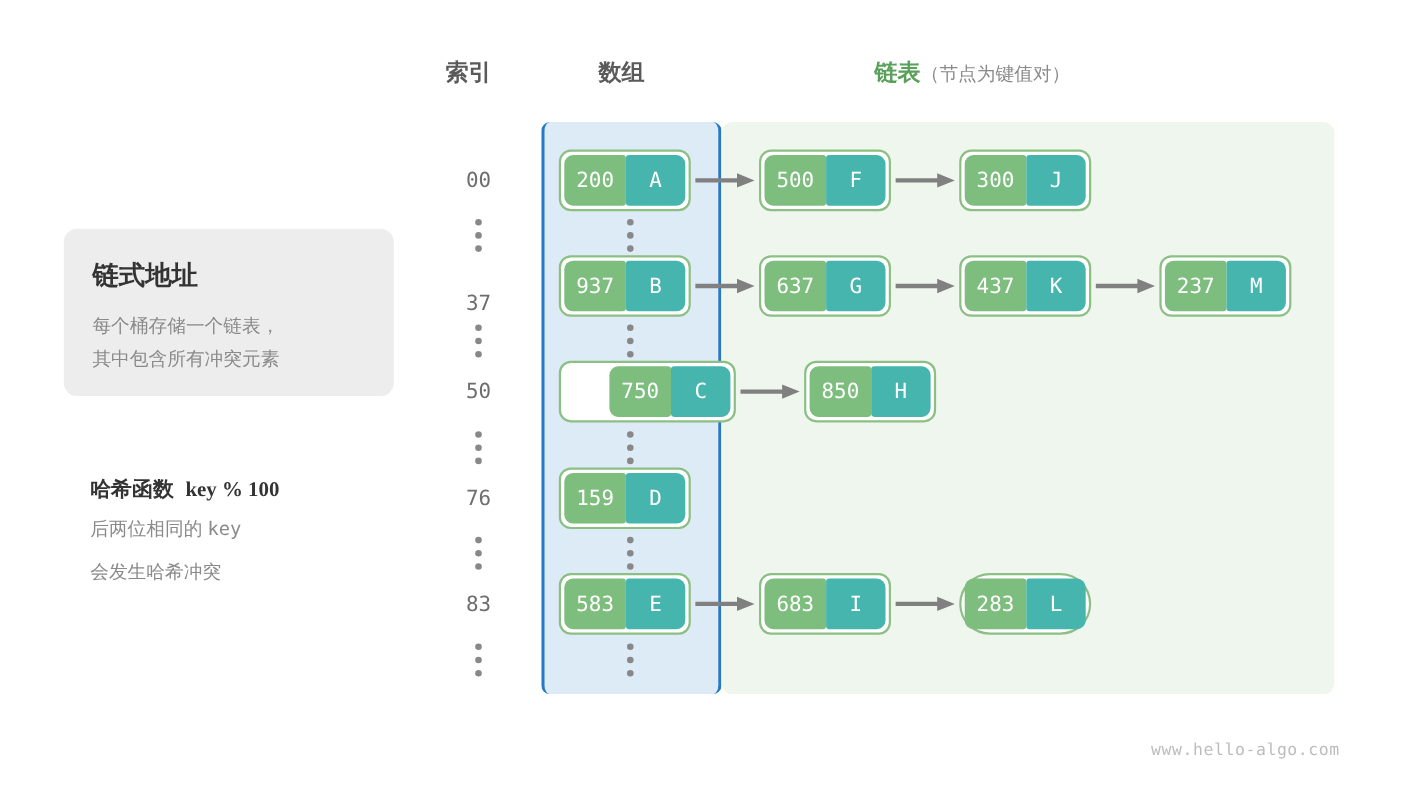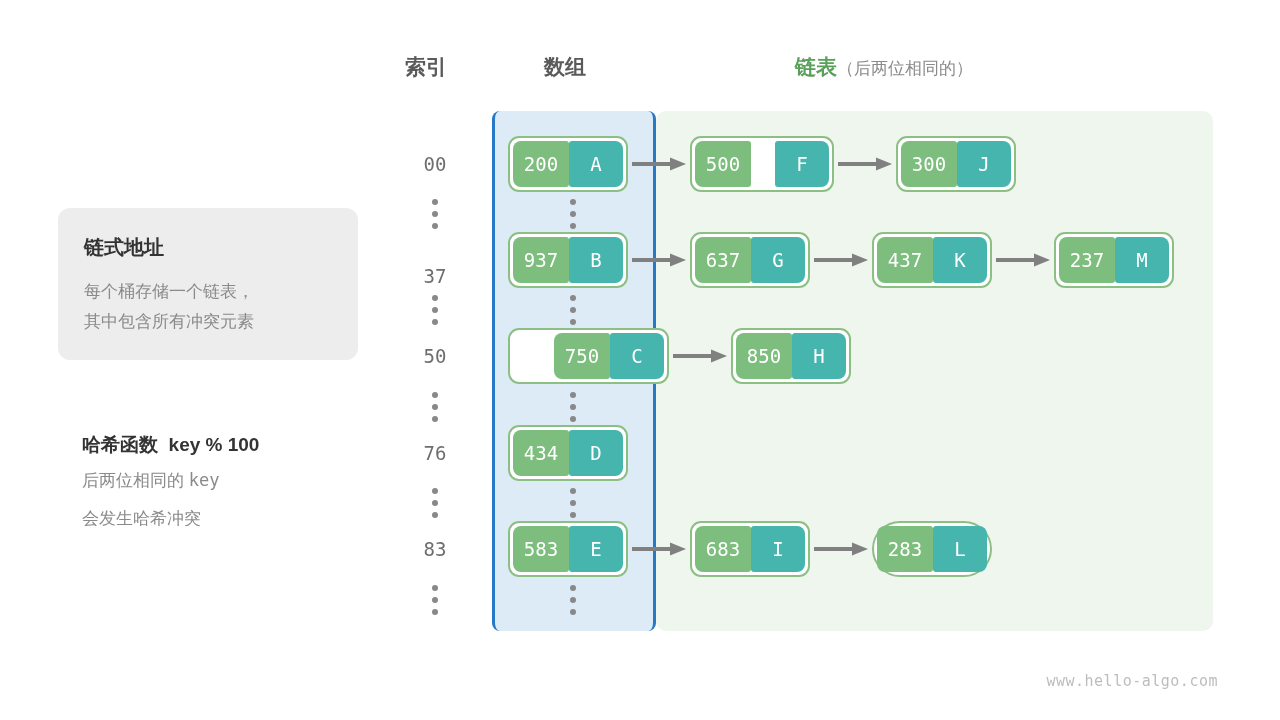--- a/index.html
+++ b/index.html
@@ -79,65 +79,65 @@
     background:#888888;margin-bottom:6px;
   }
   .dots span:last-child{margin-bottom:0;}
 
   
   .card{
     position:absolute;left:58px;top:208px;width:300px;height:152px;
     background:#ededed;border-radius:12px;box-sizing:border-box;
     padding:26px 26px 0 26px;
   }
-  .card-title{font-size:20px;font-weight:bold;color:#333333;margin:0 0 16px 0;}
+  .card-title{font-size:24px;font-weight:bold;color:#333333;margin:0 0 16px 0;}
   .card-line{font-size:17px;color:#8a8a8a;line-height:30px;}
 
   
   .note{position:absolute;left:82px;top:432px;width:300px;}
   .note-title{font-size:19px;font-weight:bold;color:#333333;white-space:nowrap;}
-  .note-title .mono{font-family:Liberation Sans, sans-serif;font-weight:bold;}
+  .note-title .mono{font-family:Liberation Serif, serif;font-weight:bold;}
   .note-line{font-size:17px;color:#8a8a8a;line-height:31px;margin-top:7px;}
   .note-line .mono{font-family:"DejaVu Sans Mono", monospace;}
 
   
   .watermark{
     position:absolute;right:62px;bottom:30px;
     font-family:"DejaVu Sans Mono", monospace;
     font-size:15px;color:#bdbdbd;letter-spacing:0.5px;margin-left:22px;
   }
 </style>
 </head>
 <body>
 
 <div class="headers">
   <div class="hdr hdr-index">索引</div>
   <div class="hdr hdr-array">数组</div>
   <div class="hdr hdr-list">
-    <span>链表</span><span class="sub">（后两位相同的）</span>
+    <span>链表</span><span class="sub">（节点为键值对）</span>
   </div>
 </div>
 
 <div class="region-array"></div>
 <div class="region-list"></div>
 
 <div class="rows" id="rows-container">
     <div class="row-index" style="top: 136px;">00</div>
     <div class="chain" style="top: 136px;">
       <div class="node" style="border-color: rgb(140, 191, 132);">
         <div class="cell cell-key" style="background: rgb(125, 189, 125);">200</div>
         <div class="cell cell-val" style="background: rgb(69, 181, 173);">A</div>
       </div>
       <div class="arrow">
         <svg width="54" height="14" viewBox="0 0 54 14">
           <line x1="0" y1="7" x2="40" y2="7" stroke="#808080" stroke-width="4"></line>
           <polygon points="38,0.5 54,7 38,13.5" fill="#808080"></polygon>
         </svg>
       </div>
-      <div class="node" style="border-color: rgb(140, 191, 132); gap: 24px;">
+      <div class="node" style="border-color: rgb(140, 191, 132);">
         <div class="cell cell-key" style="background: rgb(125, 189, 125);">500</div>
         <div class="cell cell-val" style="background: rgb(69, 181, 173);">F</div>
       </div>
       <div class="arrow">
         <svg width="54" height="14" viewBox="0 0 54 14">
           <line x1="0" y1="7" x2="40" y2="7" stroke="#808080" stroke-width="4"></line>
           <polygon points="38,0.5 54,7 38,13.5" fill="#808080"></polygon>
         </svg>
       </div>
       <div class="node" style="border-color: rgb(140, 191, 132);">
@@ -195,21 +195,21 @@
         </svg>
       </div>
       <div class="node" style="border-color: rgb(140, 191, 132);">
         <div class="cell cell-key" style="background: rgb(125, 189, 125);">850</div>
         <div class="cell cell-val" style="background: rgb(69, 181, 173);">H</div>
       </div>
     </div>
     <div class="row-index" style="top: 425px;">76</div>
     <div class="chain" style="top: 425px;">
       <div class="node" style="border-color: rgb(140, 191, 132);">
-        <div class="cell cell-key" style="background: rgb(125, 189, 125);">434</div>
+        <div class="cell cell-key" style="background: rgb(125, 189, 125);">159</div>
         <div class="cell cell-val" style="background: rgb(69, 181, 173);">D</div>
       </div>
     </div>
     <div class="row-index" style="top: 521px;">83</div>
     <div class="chain" style="top: 521px;">
       <div class="node" style="border-color: rgb(140, 191, 132);">
         <div class="cell cell-key" style="background: rgb(125, 189, 125);">583</div>
         <div class="cell cell-val" style="background: rgb(69, 181, 173);">E</div>
       </div>
       <div class="arrow">

